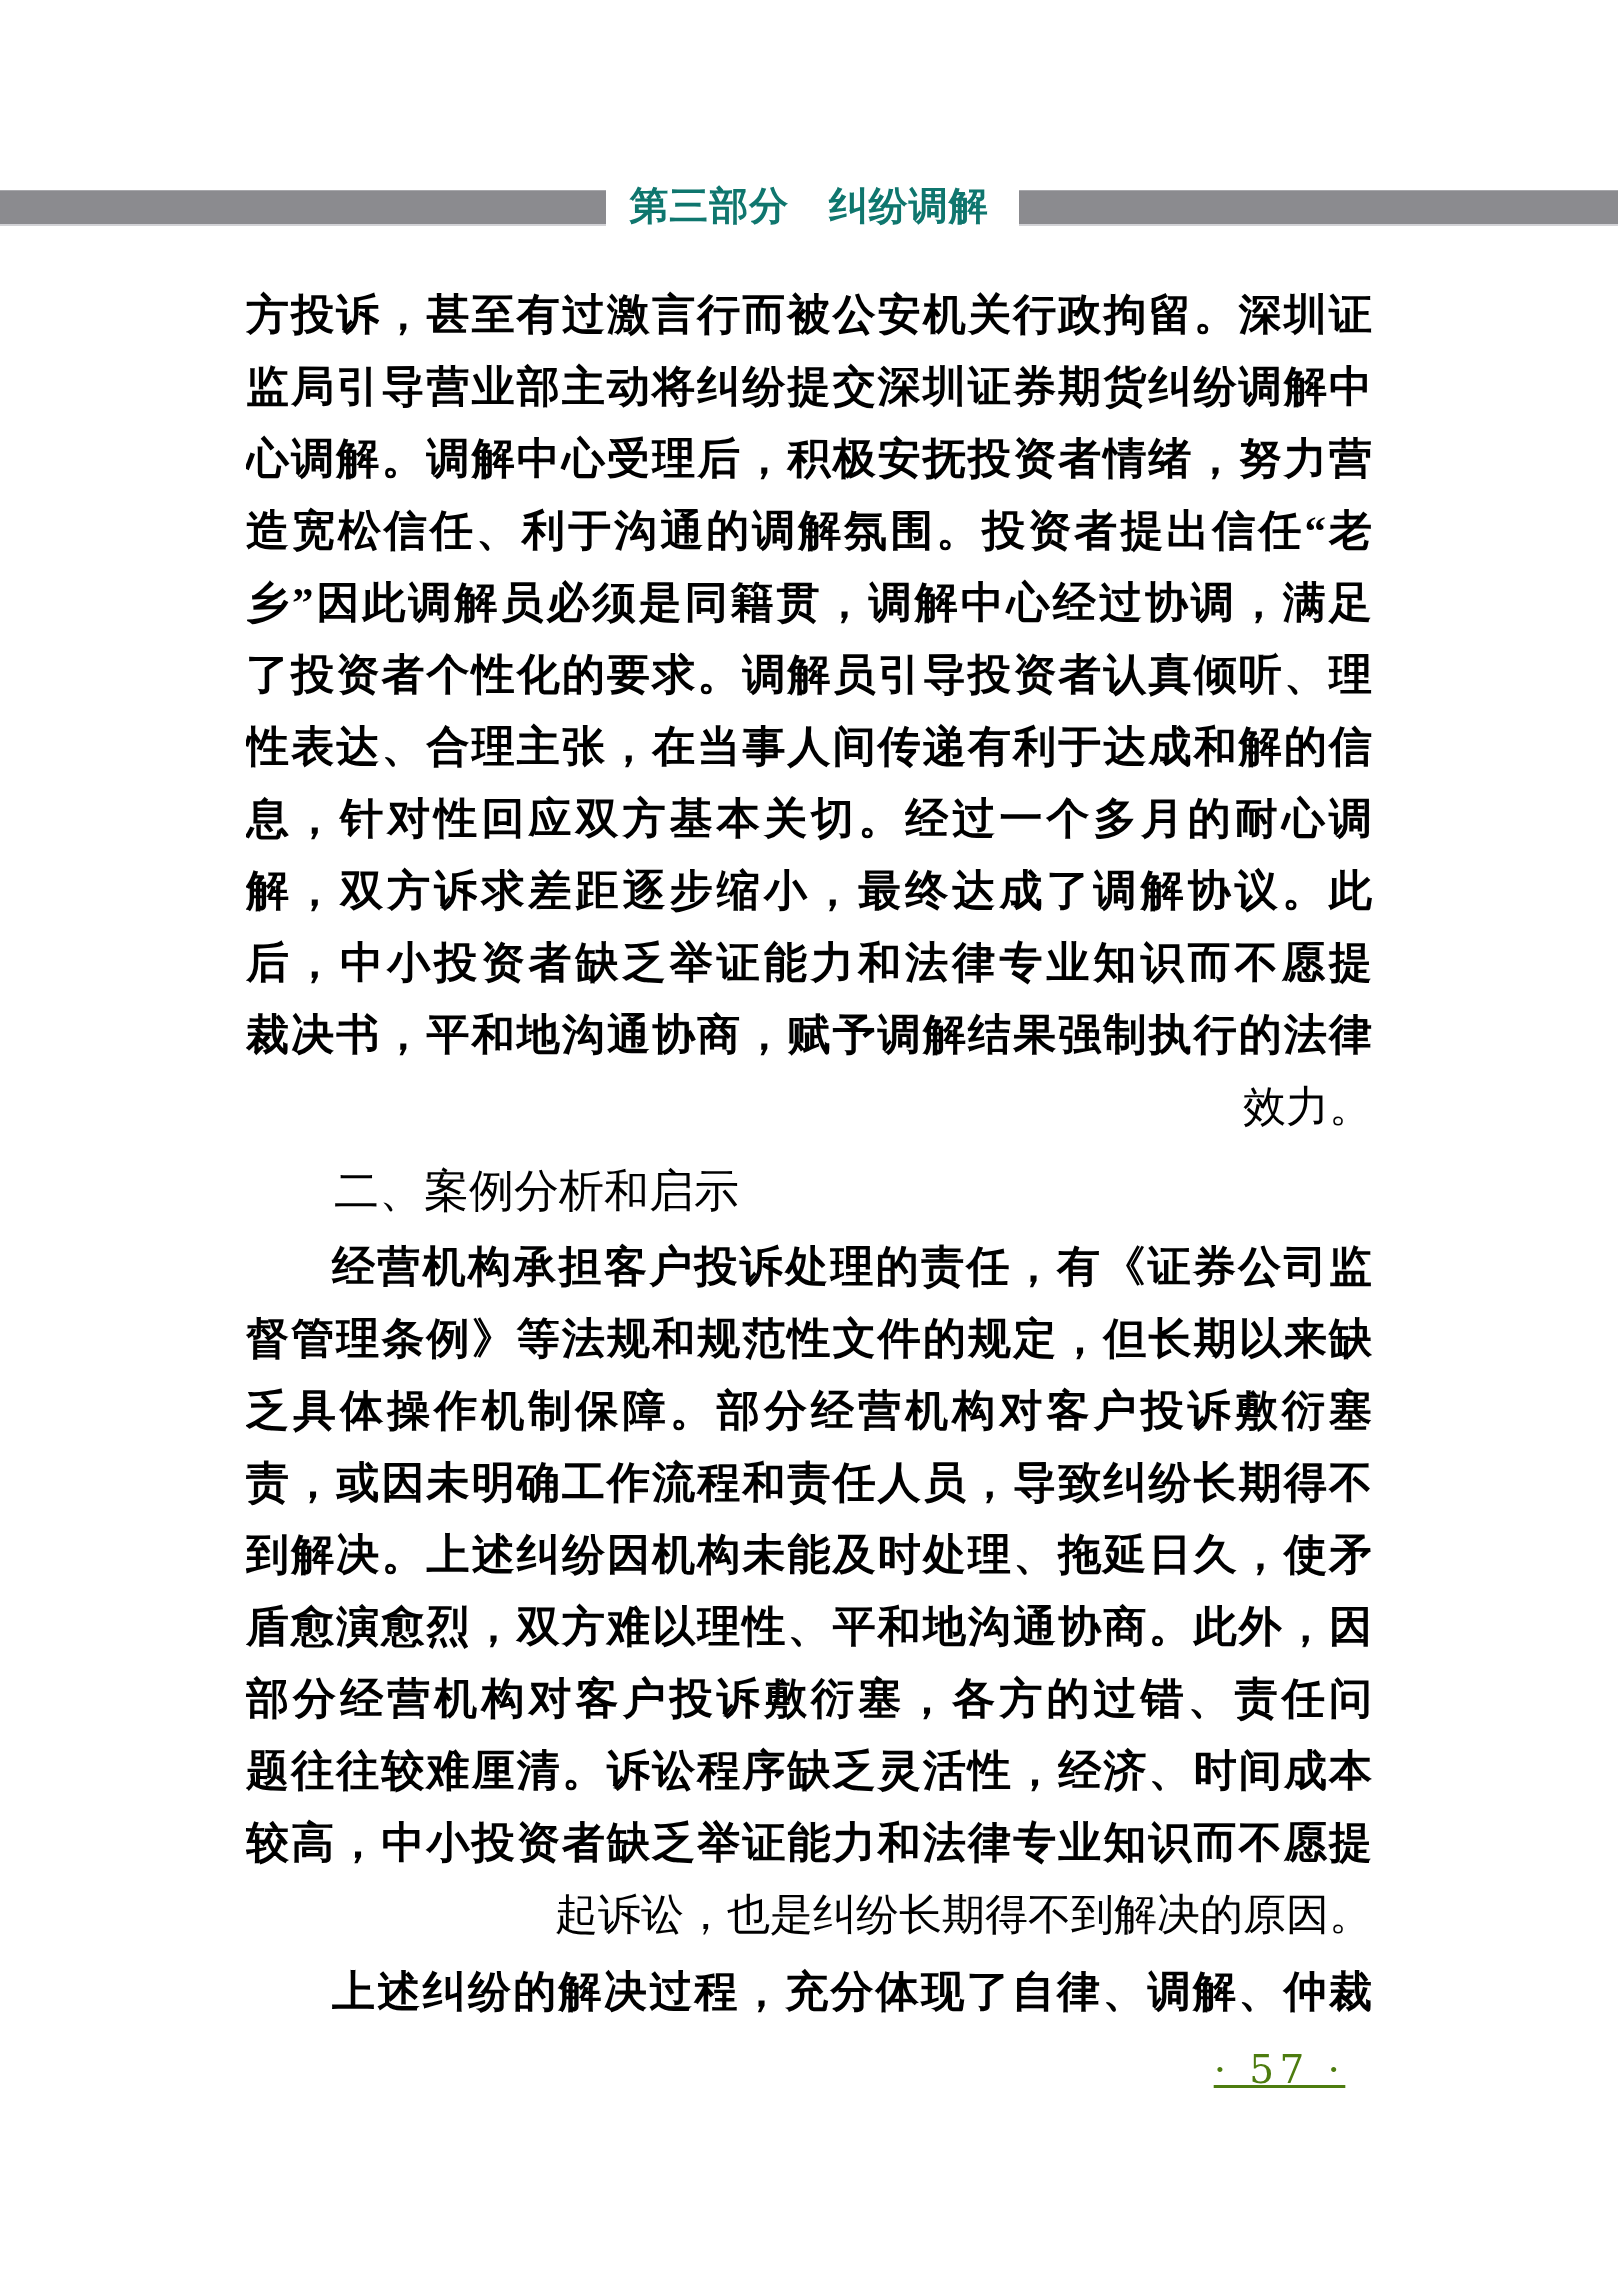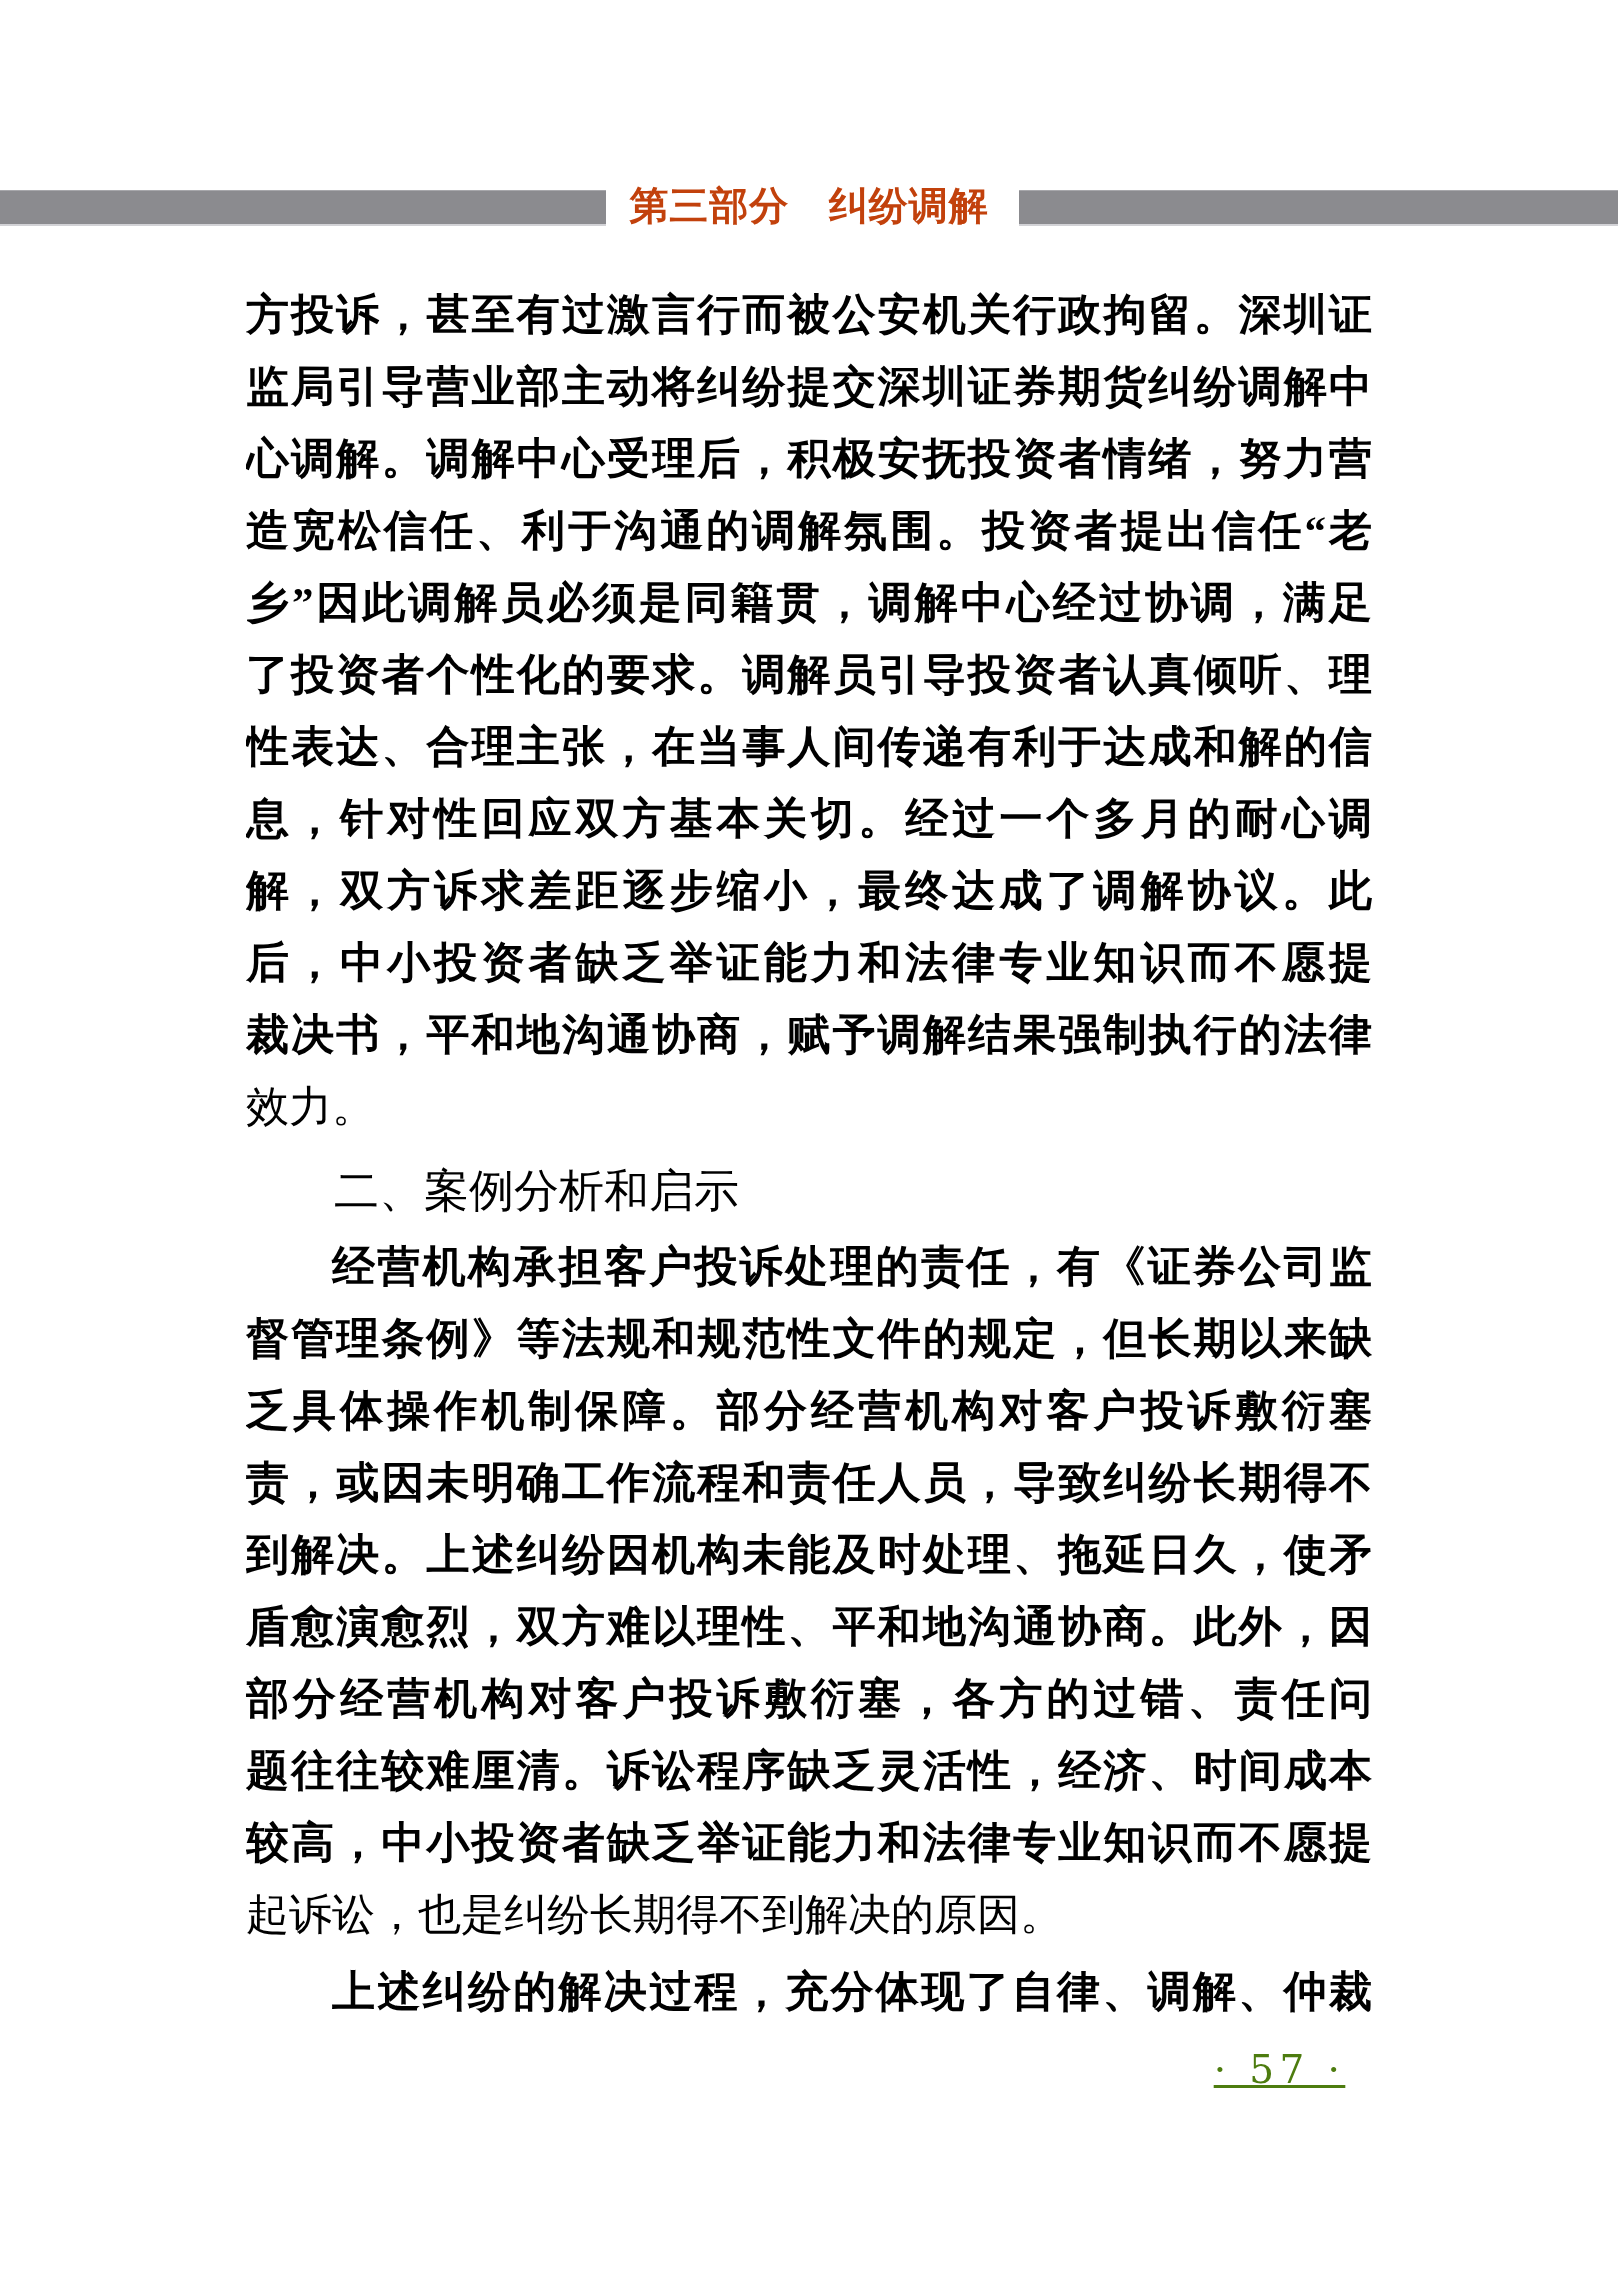--- a/index.html
+++ b/index.html
@@ -29,36 +29,36 @@
     position: absolute;
     top: 182px;
     left: 0;
     width: 100%;
     text-align: center;
     font-family: "Liberation Sans", "DejaVu Sans", sans-serif;
     font-weight: bold;
     font-size: 39px;
     line-height: 48px;
     letter-spacing: 0.9px;
-    color: #c2410c;
+    color: #0f766e;
   }
   
   .content {
     position: absolute;
     left: 246px;
     top: 279px;
     width: 1126px;
     font-family: "Liberation Serif", "DejaVu Serif", serif;
     font-size: 43px;
     color: #000000;
   }
   .ln {
     height: 72px;
     line-height: 72px;
-    text-align: left;
+    text-align: right;
     overflow: hidden;
   }
   .jfull {
     text-align: justify;
     text-align-last: justify;
     font-weight: bold;
   }
   .indent { padding-left: 86px; }
   .heading {
     margin: 9px 0 0 0;

